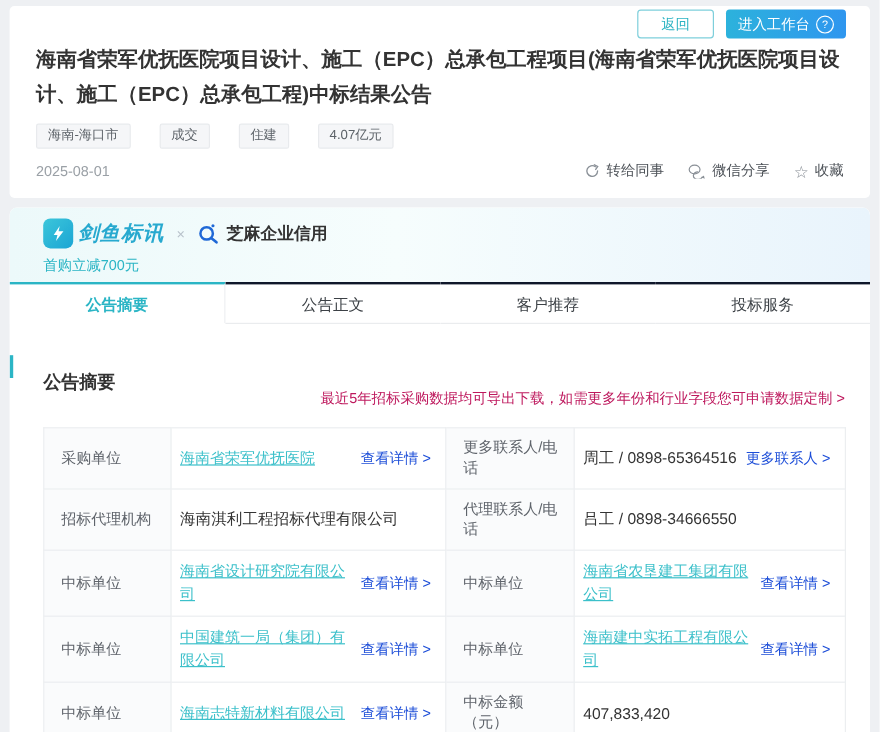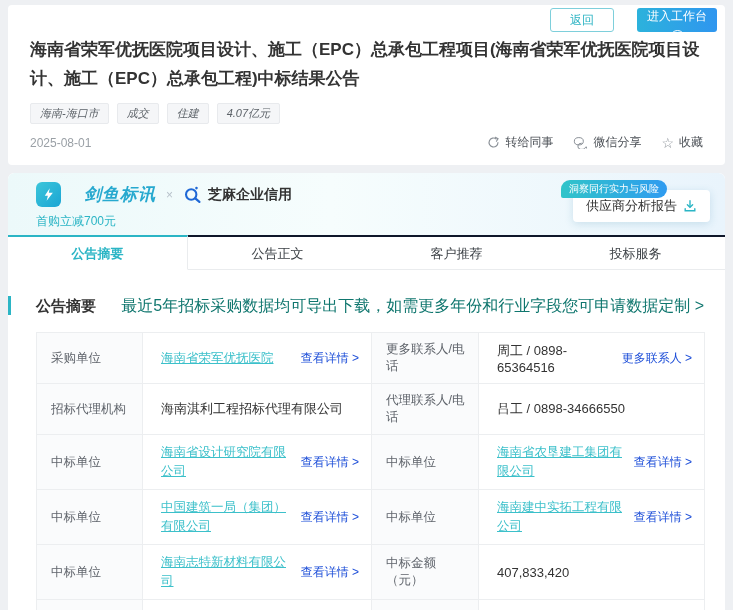--- a/index.html
+++ b/index.html
@@ -6,64 +6,64 @@
   body{
     width:733px;height:610px;overflow:hidden;
     background:#eef0f3;
     font-family:"Liberation Sans","DejaVu Sans",sans-serif;
     -webkit-font-smoothing:antialiased;
   }
   .page{padding:5px 8px 0;}
 
   
   .header-card{background:#fff;border-radius:4px;padding:8px 22px 14px;position:relative;box-sizing:border-box;}
-  .hdr-btns{position:absolute;top:3px;right:8px;display:flex;gap:23px;}
+  .hdr-btns{position:absolute;top:3px;right:20px;display:flex;gap:10px;}
   .btn-back{height:24px;padding:0 19px;border:1px solid #7ecfdb;color:#2bb3c3;background:#fff;border-radius:3px;font-size:12px;cursor:pointer;font-family:inherit;}
-  .btn-ws{height:24px;padding:0 10px;border:none;border-radius:3px;background:linear-gradient(90deg,#2cb2dc,#2f96ef);color:#fff;font-size:12px;display:flex;align-items:center;gap:5px;cursor:pointer;font-family:inherit;flex-direction:column;}
+  .btn-ws{height:24px;padding:0 10px;border:none;border-radius:3px;background:linear-gradient(90deg,#2cb2dc,#2f96ef);color:#fff;font-size:12px;display:flex;align-items:center;gap:5px;cursor:pointer;font-family:inherit;}
   .q{display:inline-block;width:13px;height:13px;border:1px solid #fff;border-radius:50%;font-size:9px;line-height:13px;text-align:center;}
   .title{margin:22px 0 0;font-size:17px;line-height:29px;color:#333;font-weight:700;}
-  .tags{margin-top:10px;display:flex;gap:8px;font-style:italic;}
+  .tags{margin-top:10px;display:flex;gap:24px;}
   .tag{font-size:11px;color:#5c6268;background:#f5f6f8;border:1px solid #e8eaed;border-radius:2px;padding:2px 9px;line-height:15px;}
   .meta{margin-top:10px;display:flex;justify-content:space-between;align-items:center;}
   .date{font-size:12px;color:#9aa0a6;}
   .actions{display:flex;gap:20px;}
   .action{display:flex;align-items:center;gap:5px;font-size:12px;color:#4c5157;cursor:pointer;}
   .action svg,.action .star{color:#8a9097;}
   .star{font-size:14px;line-height:14px;}
 
   
   .main-card{background:#fff;border-radius:6px 6px 0 0;margin-top:8px;height:447px;overflow:hidden;}
 
   .banner{height:62px;box-sizing:border-box;position:relative;padding:9px 16px 0 28px;
     background:linear-gradient(90deg,#ecf9fa 0%,#f6fdfd 45%,#e9f4fc 100%);border-radius:6px 6px 0 0;}
   .brand-row{display:flex;align-items:center;}
   .logo-sq{width:25px;height:25px;border-radius:6px;background:linear-gradient(135deg,#3cc6da,#1ba5d4);display:flex;align-items:center;justify-content:center;flex:none;}
-  .brand-name{font-size:17px;font-weight:700;font-style:italic;color:#27a9cf;margin-left:23px;letter-spacing:1px;}
+  .brand-name{font-size:17px;font-weight:700;font-style:italic;color:#27a9cf;margin-left:4px;letter-spacing:1px;}
   .x-sep{color:#b8c2cb;font-size:12px;margin:0 10px;}
   .zhima{display:flex;align-items:center;gap:6px;}
   .zhima-name{font-size:14px;font-weight:700;color:#333;}
   .promo{margin-top:6px;font-size:12px;color:#2bb5c5;}
   .report-wrap{position:absolute;right:15px;top:17px;}
   .badge{position:absolute;top:-10px;left:-12px;background:linear-gradient(90deg,#2fc4c9,#2f9bf0);color:#fff;font-size:10px;padding:2px 8px;border-radius:9px 9px 9px 2px;white-space:nowrap;z-index:2;line-height:14px;}
   .report-btn{background:#fff;border:none;border-radius:4px;box-shadow:0 2px 8px rgba(40,120,160,.18);padding:7px 13px;font-size:13px;color:#333;display:flex;align-items:center;gap:6px;cursor:pointer;font-family:inherit;}
 
   .tabbar{display:flex;height:35px;}
   .tab{flex:1;text-align:center;line-height:33px;font-size:13px;color:#3c4146;border-bottom:1px solid #eaecee;border-top:2px solid #0f172a;box-sizing:border-box;cursor:pointer;background:#fff;}
   .tab.active{color:#2bb5c5;border-top:2px solid #2bb5c5;border-bottom-color:transparent;border-right:1px solid #eaecee;font-weight:700;}
 
   .content{padding-top:26px;}
   .section-row{display:flex;align-items:center;position:relative;padding:0 21px 0 28px;}
   .section-bar{position:absolute;left:0;top:0;width:3px;height:19px;background:#2bb5c5;}
   .section-title{font-size:15px;font-weight:700;color:#333;margin:0;}
-  .data-note{margin-left:auto;font-size:16px;color:#0f766e;text-decoration:none;cursor:pointer;}
+  .data-note{margin-left:auto;font-size:12px;color:#be185d;text-decoration:none;cursor:pointer;margin-top:28px;}
 
   .summary-table{border-collapse:collapse;table-layout:fixed;margin:15px 21px 0 28px;width:668px;}
   .summary-table td{border:1px solid #eceef0;vertical-align:middle;box-sizing:border-box;}
   td.lbl{background:#fafbfc;color:#5f646b;font-size:12.5px;padding:8px 8px 8px 14px;}
-  td.val{padding:8px 12px 8px 18px;}
+  td.val{padding:8px 12px 8px 7px;}
   .val-inner{display:flex;align-items:center;justify-content:space-between;gap:6px;}
   .cell-link{color:#3cc0ca;font-size:12.5px;line-height:19px;text-decoration:underline;cursor:pointer;}
   .cell-text{color:#333;font-size:13px;}
   .cell-action{color:#1d4ed8;font-size:12px;white-space:nowrap;text-decoration:none;cursor:pointer;}
   .summary-table tr{height:37px;}
   .summary-table tr:nth-child(3),.summary-table tr:nth-child(4){height:54px;}
   .summary-table tr:nth-child(6){height:34px;}
 </style>
 </head>
 <body>
@@ -132,33 +132,20 @@
             <svg width="19" height="19" viewBox="0 0 22 22" fill="none" stroke="#1f68d6">
               <circle cx="9.5" cy="11" r="6" stroke-width="2.4"></circle>
               <line x1="14.2" y1="15.6" x2="19" y2="19.6" stroke-width="2.6" stroke-linecap="round"></line>
               <circle cx="15.6" cy="3.6" r="1.5" fill="#1f68d6" stroke="none"></circle>
             </svg>
           </span>
           <span class="zhima-name">芝麻企业信用</span>
         </span>
       </div>
       <div class="promo">首购立减700元</div>
-      <div class="report-wrap">
-        <span class="badge">洞察同行实力与风险</span>
-        <button class="report-btn">
-          <span>供应商分析报告</span>
-          <span style="display:flex;">
-            <svg width="14" height="14" viewBox="0 0 16 16" fill="none" stroke="#2bb5c5" stroke-width="1.6" stroke-linecap="round">
-              <path d="M8 2 v7"></path>
-                <path d="M5 6.5 L8 9.5 L11 6.5"></path>
-                <path d="M2.5 11 v2.5 h11 V11"></path>
-            </svg>
-          </span>
-        </button>
-      </div>
     </div>
 
     <div class="tabbar" id="tabbar">
         <div class="tab active">公告摘要</div>
         <div class="tab">公告正文</div>
         <div class="tab">客户推荐</div>
         <div class="tab">投标服务</div>
       </div>
 
     <div class="content">

